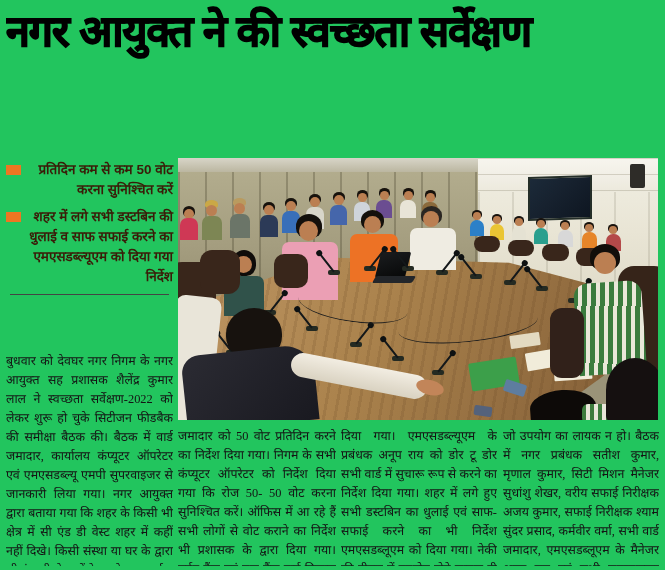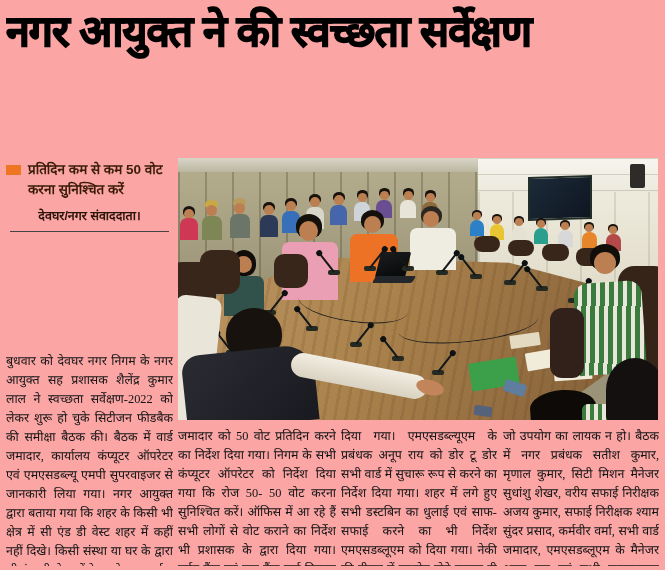--- a/index.html
+++ b/index.html
@@ -1,27 +1,27 @@
 <!DOCTYPE html>
 <html><head>
 <meta charset="utf-8">
 <style>
   * { margin:0; padding:0; box-sizing:border-box; }
   html,body { width:665px; height:570px; background:#ffffff; overflow:hidden;
               font-family:"Liberation Sans", sans-serif; }
-  .page { position:relative; width:665px; height:570px; background:#fca5a5; }
+  .page { position:relative; width:665px; height:570px; background:#22c55e; }
 
   
   .headline { position:absolute; left:6px; top:2px; width:655px; height:152px;
               color:#000; font-weight:900; font-size:43px; line-height:1.38;
               letter-spacing:-1px; -webkit-text-stroke:1.3px #000; overflow:hidden; }
 
   
   .sidebar { position:absolute; left:6px; top:160px; width:167px; }
-  .bullet-item { display:flex; gap:7px; margin-bottom:7px; }
+  .bullet-item { display:flex; gap:7px; margin-bottom:7px;text-align:right; }
   .bullet-sq { flex:none; width:15px; height:10px; margin-top:5px; background:#ee7622; }
   .bullet-txt { font-size:13.5px; font-weight:bold; line-height:20px; color:#3a1c08; }
   .byline { text-align:center; font-size:12.5px; font-weight:bold; color:#2a1408;
             margin-top:3px; }
   .rule { border:none; border-top:1.6px solid #444; margin:7px 4px 0 4px; }
 
   
   .bodycol { position:absolute; font-family:"Liberation Serif", serif;
              font-size:12.4px; line-height:19px; color:#141414;
              text-align:justify; overflow:hidden; }
@@ -116,21 +116,24 @@
 
   <div class="headline">
     <div>नगर आयुक्त ने की स्वच्छता सर्वेक्षण</div>
   </div>
 
   <div class="sidebar">
     <div class="bullet-item">
       <span class="bullet-sq"></span>
       <span class="bullet-txt">प्रतिदिन कम से कम 50 वोट करना सुनिश्चित करें</span>
     </div>
-    <div class="byline">देवघर/नगर संवाददाता।</div>
+    <div class="bullet-item">
+      <span class="bullet-sq"></span>
+      <span class="bullet-txt">शहर में लगे सभी डस्टबिन की धुलाई व साफ सफाई करने का एमएसडब्ल्यूएम को दिया गया निर्देश</span>
+    </div>
     <hr class="rule">
   </div>
 
   <div class="bodycol col1">बुधवार को देवघर नगर निगम के नगर आयुक्त सह प्रशासक शैलेंद्र कुमार लाल ने स्वच्छता सर्वेक्षण-2022 को लेकर शुरू हो चुके सिटीजन फीडबैक की समीक्षा बैठक की। बैठक में वार्ड जमादार, कार्यालय कंप्यूटर ऑपरेटर एवं एमएसडब्ल्यू एमपी सुपरवाइजर से जानकारी लिया गया। नगर आयुक्त द्वारा बताया गया कि शहर के किसी भी क्षेत्र में सी एंड डी वेस्ट शहर में कहीं नहीं दिखे। किसी संस्था या घर के द्वारा सी एंड डी वेस्ट फेंके जाने पर जुर्माना करने का निर्देश दिया गया। स्वच्छता मोबाइल एप्प के माध्यम से सभी वार्ड</div>
   <div class="bodycol col2">जमादार को 50 वोट प्रतिदिन करने का निर्देश दिया गया। निगम के सभी कंप्यूटर ऑपरेटर को निर्देश दिया गया कि रोज 50- 50 वोट करना सुनिश्चित करें। ऑफिस में आ रहे हैं सभी लोगों से वोट कराने का निर्देश भी प्रशासक के द्वारा दिया गया। बर्तन बैंक एवं बुक बैंक वार्ड विकास केंद्र पर संचालित करने का भी निर्देश नगर प्रबंधक को</div>
   <div class="bodycol col3">दिया गया। एमएसडब्ल्यूएम के प्रबंधक अनूप राय को डोर टू डोर सभी वार्ड में सुचारू रूप से करने का निर्देश दिया गया। शहर में लगे हुए सभी डस्टबिन का धुलाई एवं साफ-सफाई करने का भी निर्देश एमएसडब्लूएम को दिया गया। नेकी की दीवार में उपयोग होने लायक ही कपड़ा रखे जो जरूरतमंद उपयोग कर सके। ऐसा कपड़ा न रखे</div>
   <div class="bodycol col4">जो उपयोग का लायक न हो। बैठक में नगर प्रबंधक सतीश कुमार, मृणाल कुमार, सिटी मिशन मैनेजर सुधांशु शेखर, वरीय सफाई निरीक्षक अजय कुमार, सफाई निरीक्षक श्याम सुंदर प्रसाद, कर्मवीर वर्मा, सभी वार्ड जमादार, एमएसडब्लूएम के मैनेजर अनूप राय एवं सभी सुपरवाइजर उपस्थित थे।</div>
 
   <div class="photo">
     <div class="ph-inner">

